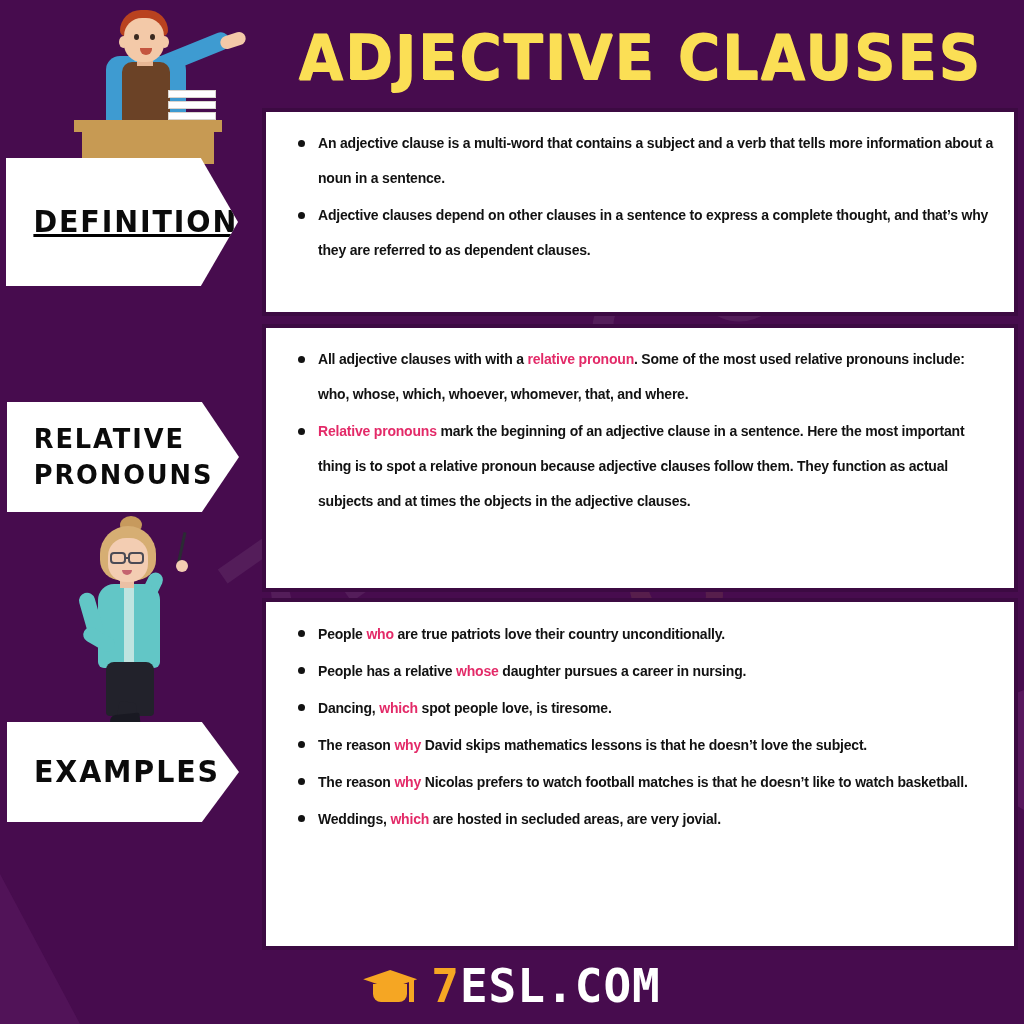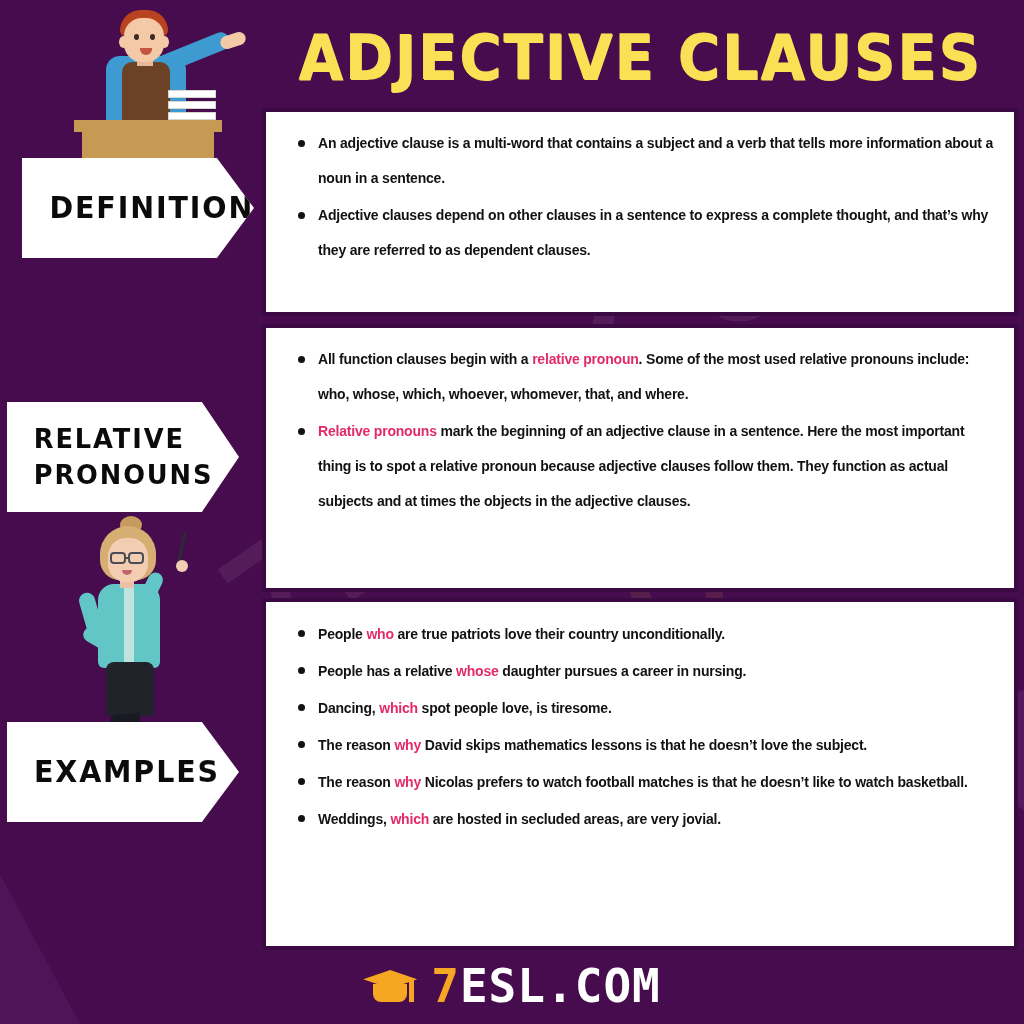--- a/index.html
+++ b/index.html
@@ -104,21 +104,21 @@
   }
   .banner .btxt{
     color:#0B0B0B;
     font-size:30px;
     font-weight:bold;
     letter-spacing:2px;
     font-family:"DejaVu Sans", sans-serif;
     transform:scaleX(.95);
     line-height:36px;
   }
-  #banner-definition{left:22px;top:158px;width:232px;height:100px;}
+  #banner-definition{left:6px;top:158px;width:232px;height:128px;text-decoration:underline;}
   #banner-pronouns {left:7px;top:402px;width:232px;height:110px;align-items:center;}
   #banner-examples {left:7px;top:722px;width:232px;height:100px;}
   #banner-pronouns .btxt{font-size:27px;}
 
   
   .male{position:absolute;left:60px;top:4px;width:170px;height:156px;}
   .m-arm{position:absolute;left:92px;top:40px;width:80px;height:18px;
          background:#3E9BD1;border-radius:9px;transform:rotate(-22deg);}
   .m-hand{position:absolute;left:160px;top:30px;width:26px;height:13px;
           background:#F3C9A8;border-radius:7px;transform:rotate(-18deg);}
@@ -279,21 +279,21 @@
 </div>
 
 <div class="box" id="box-definition">
   <ul class="list">
       <li><span>An adjective clause is a multi-word that contains a subject and a verb that tells more information about a noun in a sentence.</span></li>
       <li><span>Adjective clauses depend on other clauses in a sentence to express a complete thought, and that’s why they are referred to as dependent clauses.</span></li>
     </ul>
 </div>
 <div class="box" id="box-pronouns">
   <ul class="list">
-      <li><span>All function clauses begin with a </span><span class="hl">relative pronoun</span><span>. Some of the most used relative pronouns include: who, whose, which, whoever, whomever, that, and where.</span></li>
+      <li><span>All adjective clauses with with a </span><span class="hl">relative pronoun</span><span>. Some of the most used relative pronouns include: who, whose, which, whoever, whomever, that, and where.</span></li>
       <li><span class="hl">Relative pronouns</span><span> mark the beginning of an adjective clause in a sentence. Here the most important thing is to spot a relative pronoun because adjective clauses follow them. They function as actual subjects and at times the objects in the adjective clauses.</span></li>
     </ul>
 </div>
 <div class="box" id="box-examples">
   <ul class="list">
       <li><span>People </span><span class="hl">who</span><span> are true patriots love their country unconditionally.</span></li>
       <li><span>People has a relative </span><span class="hl">whose</span><span> daughter pursues a career in nursing.</span></li>
       <li><span>Dancing, </span><span class="hl">which</span><span> spot people love, is tiresome.</span></li>
       <li><span>The reason </span><span class="hl">why</span><span> David skips mathematics lessons is that he doesn’t love the subject.</span></li>
       <li><span>The reason </span><span class="hl">why</span><span> Nicolas prefers to watch football matches is that he doesn’t like to watch basketball.</span></li>

